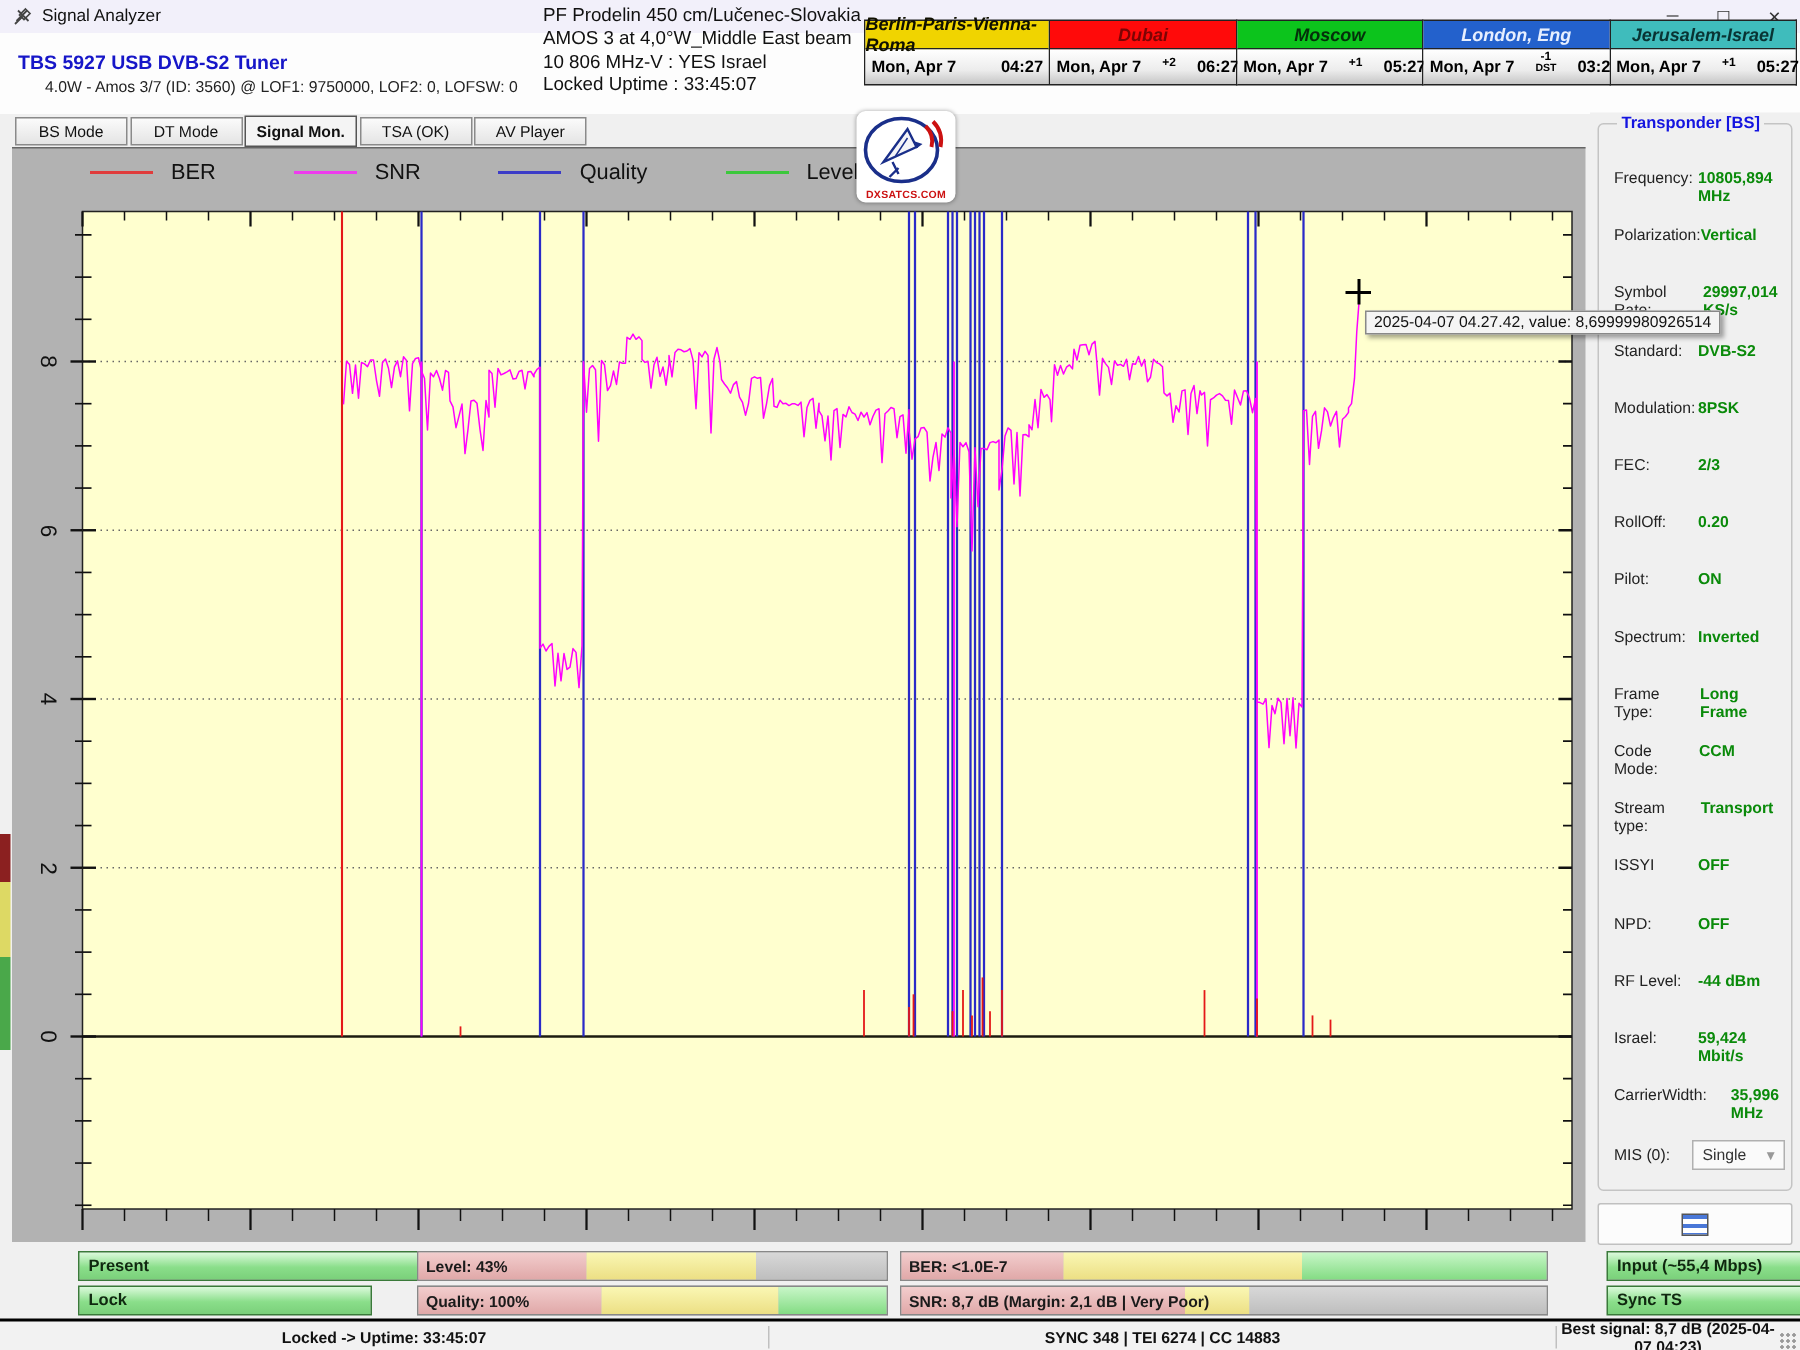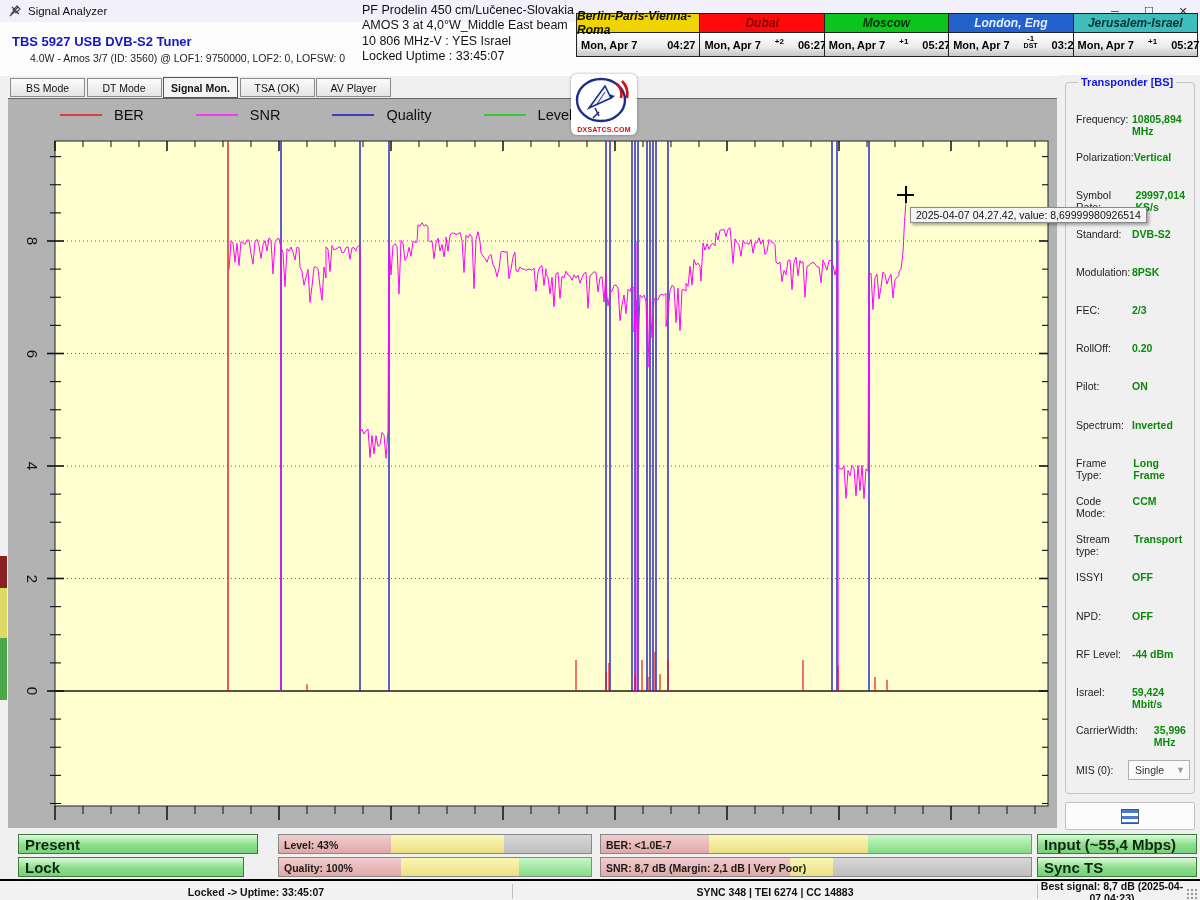--- a/index.html
+++ b/index.html
@@ -74,21 +74,21 @@
          font-size:10.5px;color:#333;padding-left:6px;box-sizing:border-box;}
   .misdd .chev{margin-left:auto;margin-right:4px;color:#999;font-size:9px;}
   .pbtn{position:absolute;left:5px;top:727px;width:130px;height:28px;background:#fcfcfc;border:1px solid #c0c0c0;
         border-radius:2px;display:flex;align-items:center;justify-content:center;box-sizing:border-box;}
   .pbtn .pico{width:16px;height:13px;border:1px solid #555;background:
        repeating-linear-gradient(#4a78d8 0 3px,#ffffff 3px 6px);}
   
   .mrow{position:absolute;left:0;width:1200px;height:21px;}
   .badge{position:absolute;height:20px;border:1px solid #3a7a3a;box-sizing:border-box;
          background:linear-gradient(#dcfadc,#8ade8a 55%,#7ad07a);display:flex;align-items:center;
-         font-size:15px;font-weight:bold;color:#102810;padding-left:6px;}
+         font-size:11px;font-weight:bold;color:#102810;padding-left:6px;margin-left:34px;}
   .meter{position:absolute;height:20px;border:1px solid #888;box-sizing:border-box;display:flex;background:#c8c8c8;}
   .mseg{height:100%;}
   .mlabel{position:absolute;left:5px;top:0;height:20px;display:flex;align-items:center;
           font-size:10.5px;font-weight:bold;color:#1a1a1a;white-space:nowrap;}
   .seg-pink{background:linear-gradient(#f2cdcd,#e0a8a8);}
   .seg-yellow{background:linear-gradient(#faf7b4,#ecdf84);}
   .seg-green{background:linear-gradient(#c8f6c8,#84dc84);}
   .seg-gray{background:linear-gradient(#d8d8d8,#bebebe);}
   
   .statusbar{position:absolute;left:0;top:879px;width:1200px;height:21px;background:#f2f2f2;
@@ -512,21 +512,21 @@
         <div class="mlabel">Level: 43%</div>
       </div>
       <div class="meter" style="left: 600px; width: 432px;">
         <div class="mseg seg-pink" style="width: 25%;"></div>
         <div class="mseg seg-yellow" style="width: 37%;"></div>
         <div class="mseg seg-green" style="width: 38%;"></div>
         <div class="mlabel">BER: &lt;1.0E-7</div>
       </div>
     </div>
   <div class="mrow" id="mrow1" style="top:857px;">
-      <div class="badge" style="left: 18px; width: 226px;">Lock</div>
+      <div class="badge" style="left: 18px; width: 196px;">Lock</div>
       <div class="badge" style="left: 1037px; width: 160px;">Sync TS</div>
       <div class="meter" style="left: 278px; width: 314px;">
         <div class="mseg seg-pink" style="width: 39%;"></div>
         <div class="mseg seg-yellow" style="width: 38%;"></div>
         <div class="mseg seg-green" style="width: 23%;"></div>
         <div class="mlabel">Quality: 100%</div>
       </div>
       <div class="meter" style="left: 600px; width: 432px;">
         <div class="mseg seg-pink" style="width: 44%;"></div>
         <div class="mseg seg-yellow" style="width: 10%;"></div>

